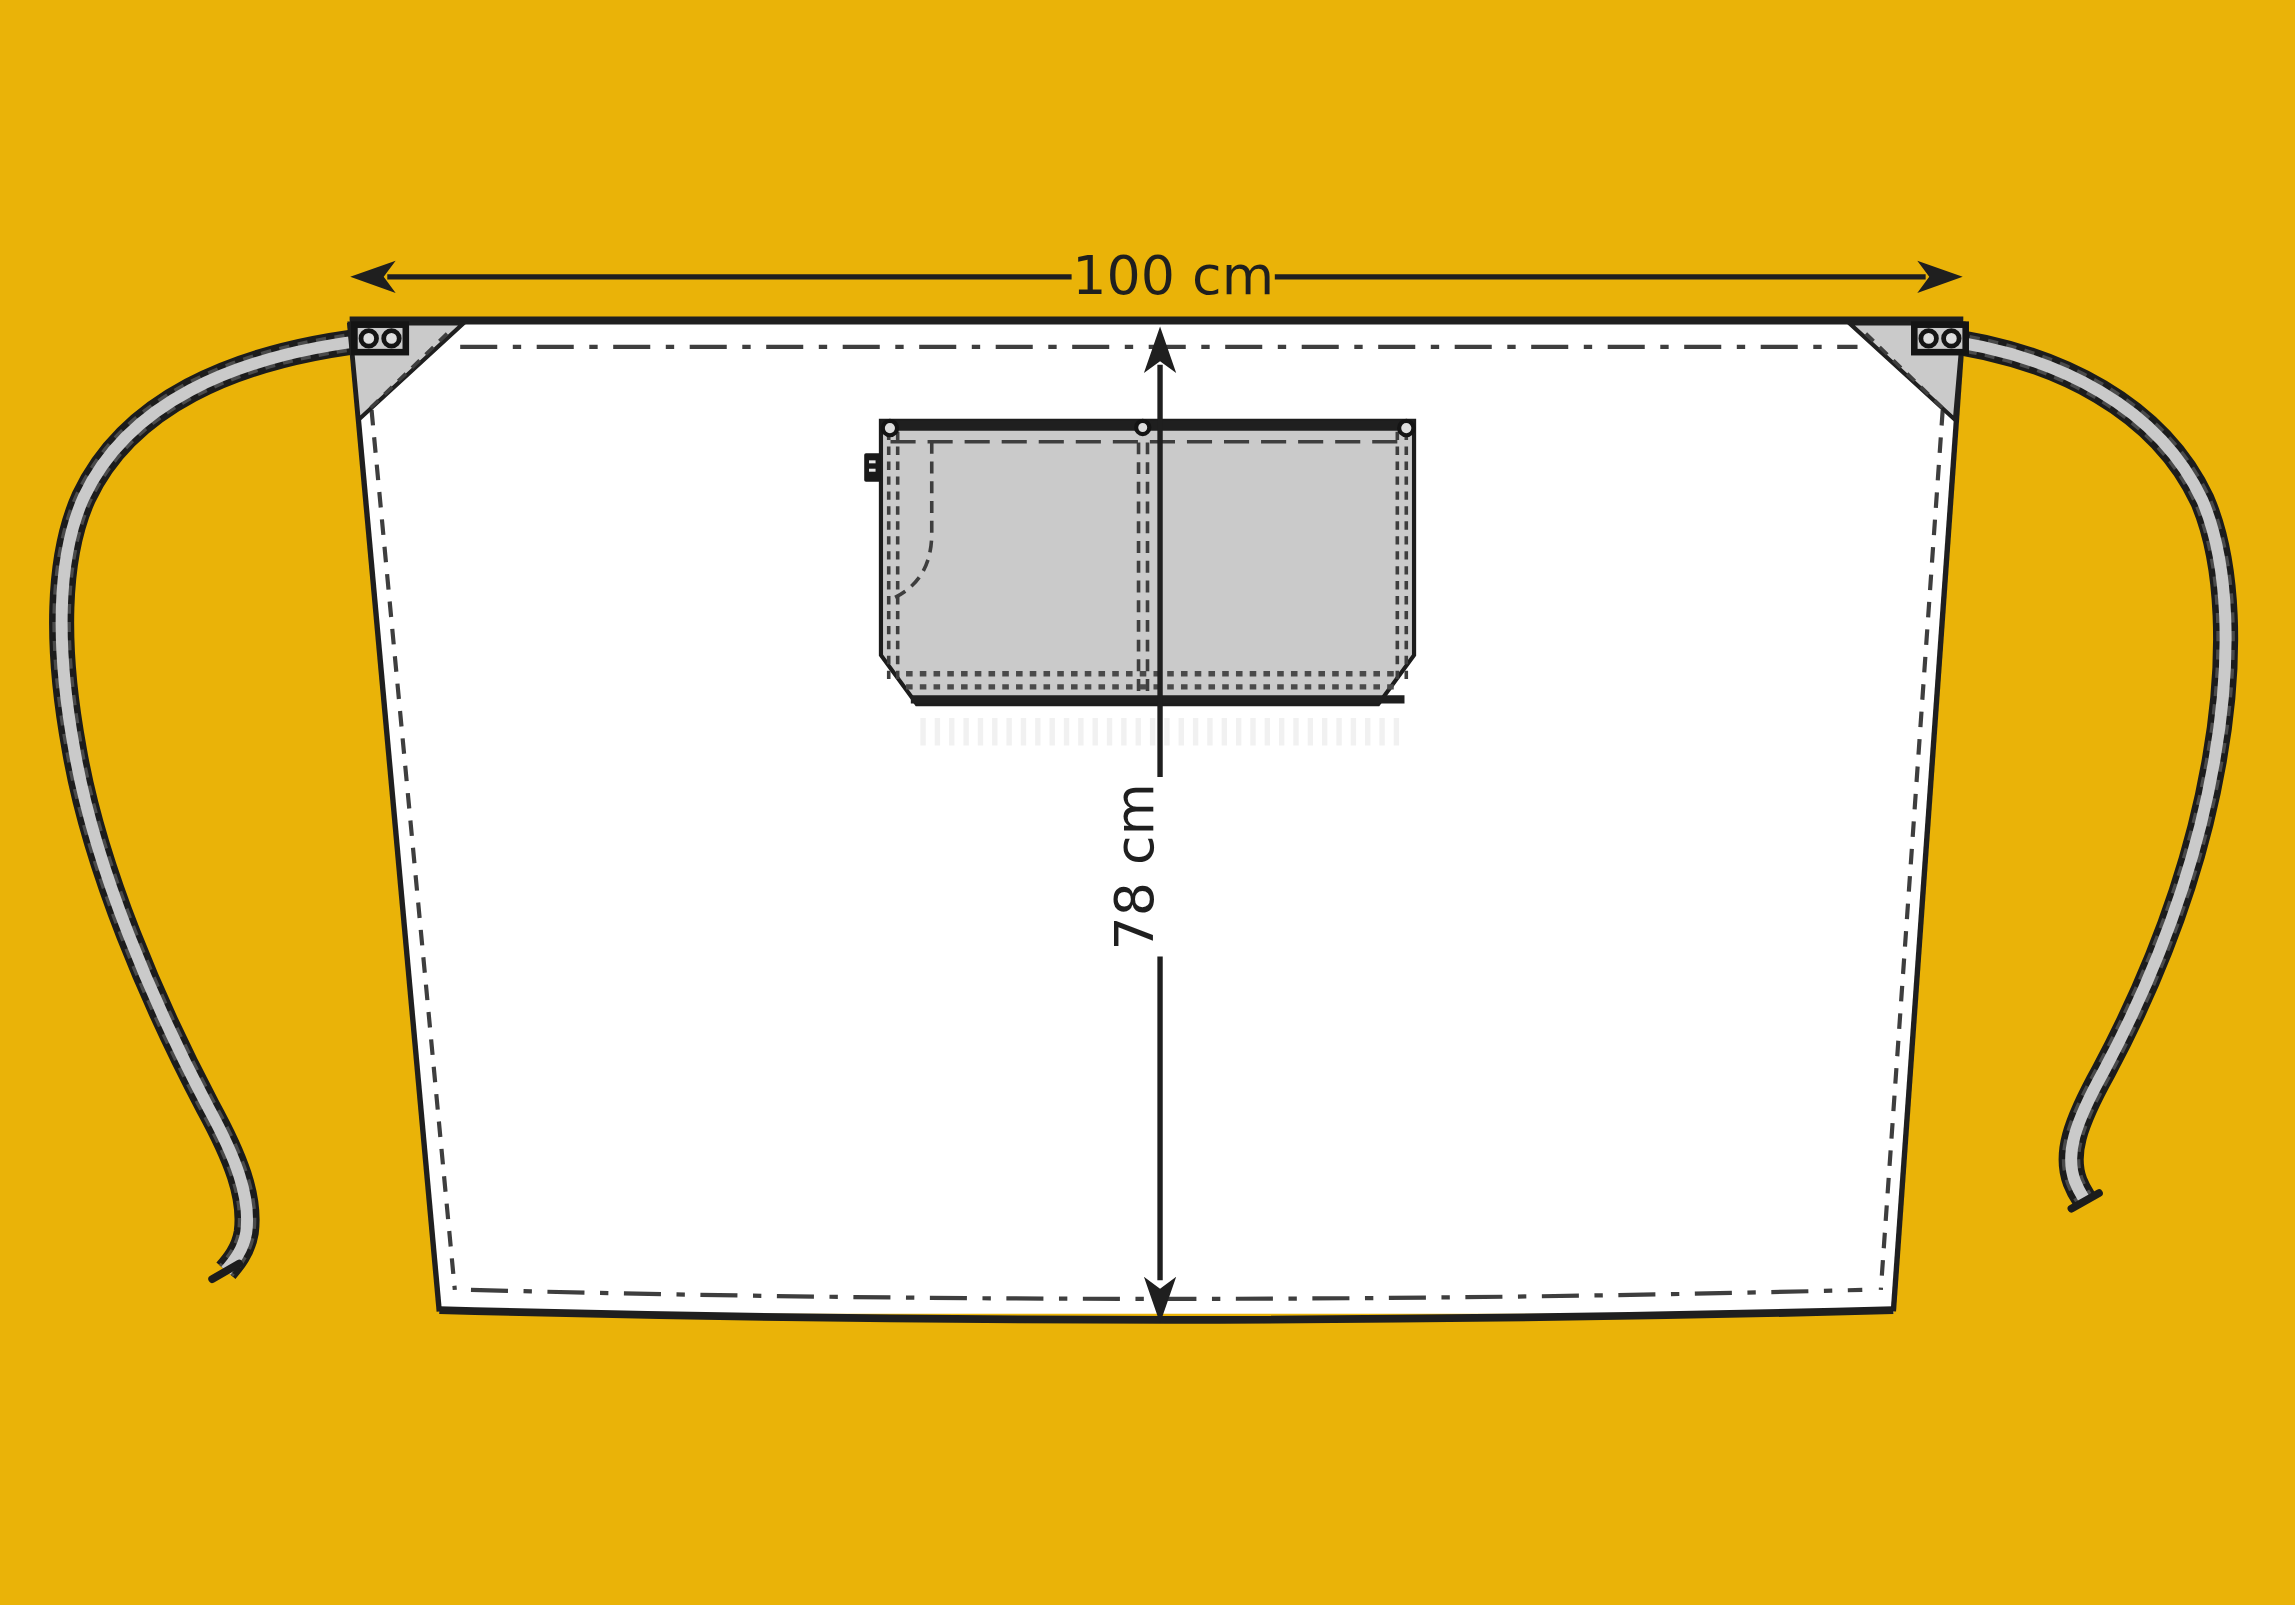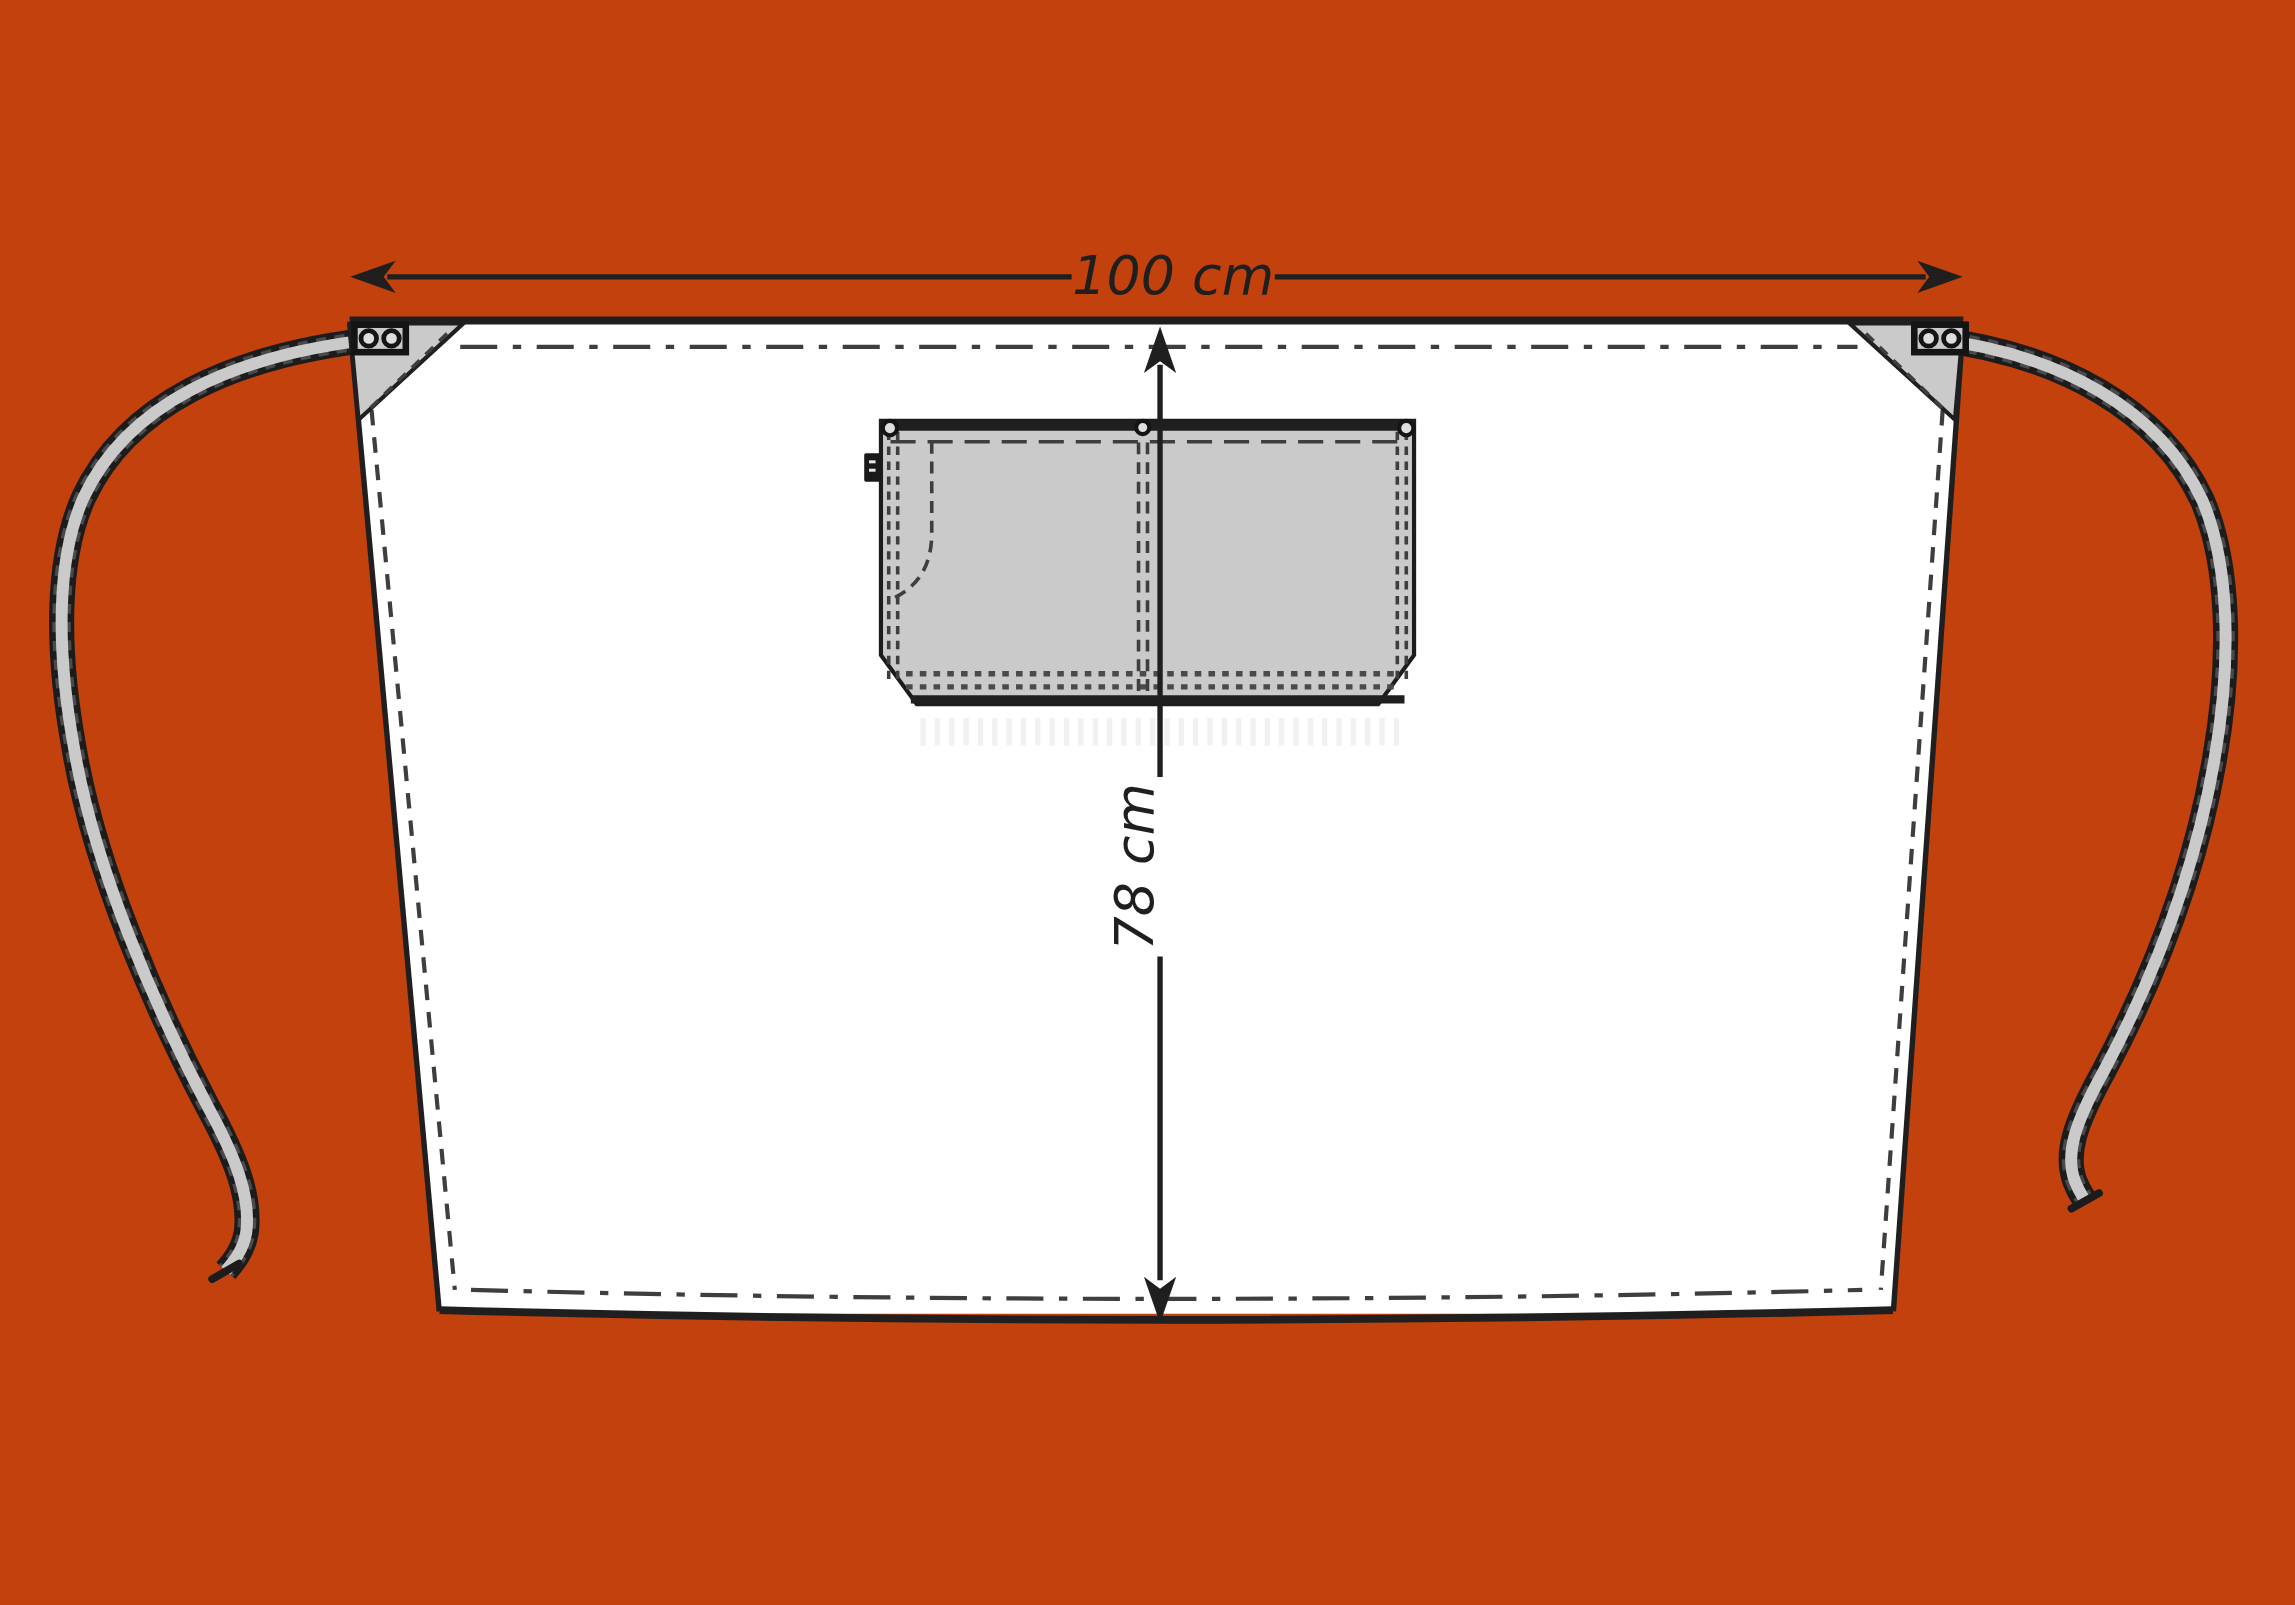--- a/index.html
+++ b/index.html
@@ -7,22 +7,21 @@
     padding: 0;
     width: 100vw;
     height: 100vh;
     background: #ffffff;
     overflow: hidden;
     font-family: "DejaVu Sans", "Liberation Sans", sans-serif;
   }
   .stage {
     position: absolute;
     inset: 0;
-    background: #c2410c;
-    font-style: italic;
+    background: #eab308;
   }
   svg { display: block; width: 100%; height: 100%; }
 
   
   .edge       { stroke: #1f1f1f; fill: none; stroke-linecap: butt; }
   .edge-thick { stroke: #1f1f1f; fill: none; stroke-width: 13; }
   .stitch     { stroke: #3e3e3e; fill: none; stroke-width: 7; }
   .stitch-thin{ stroke: #3e3e3e; fill: none; stroke-width: 6; }
   .dashdot    { stroke-dasharray: 62 26 14 26; }
   .dashed     { stroke-dasharray: 26 20; }

